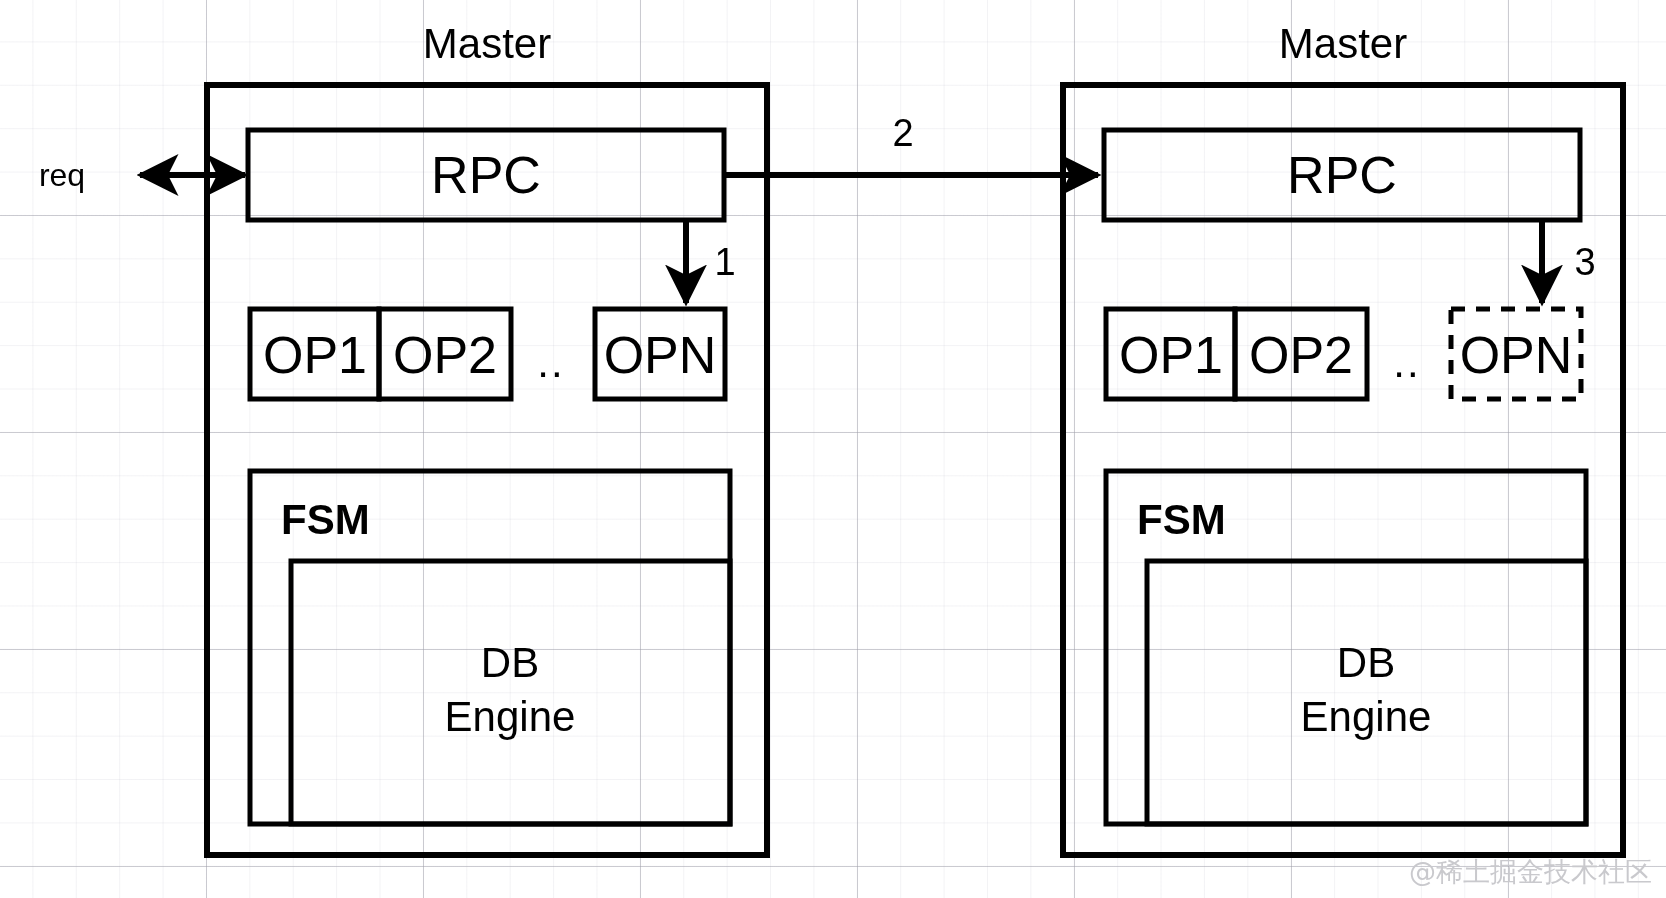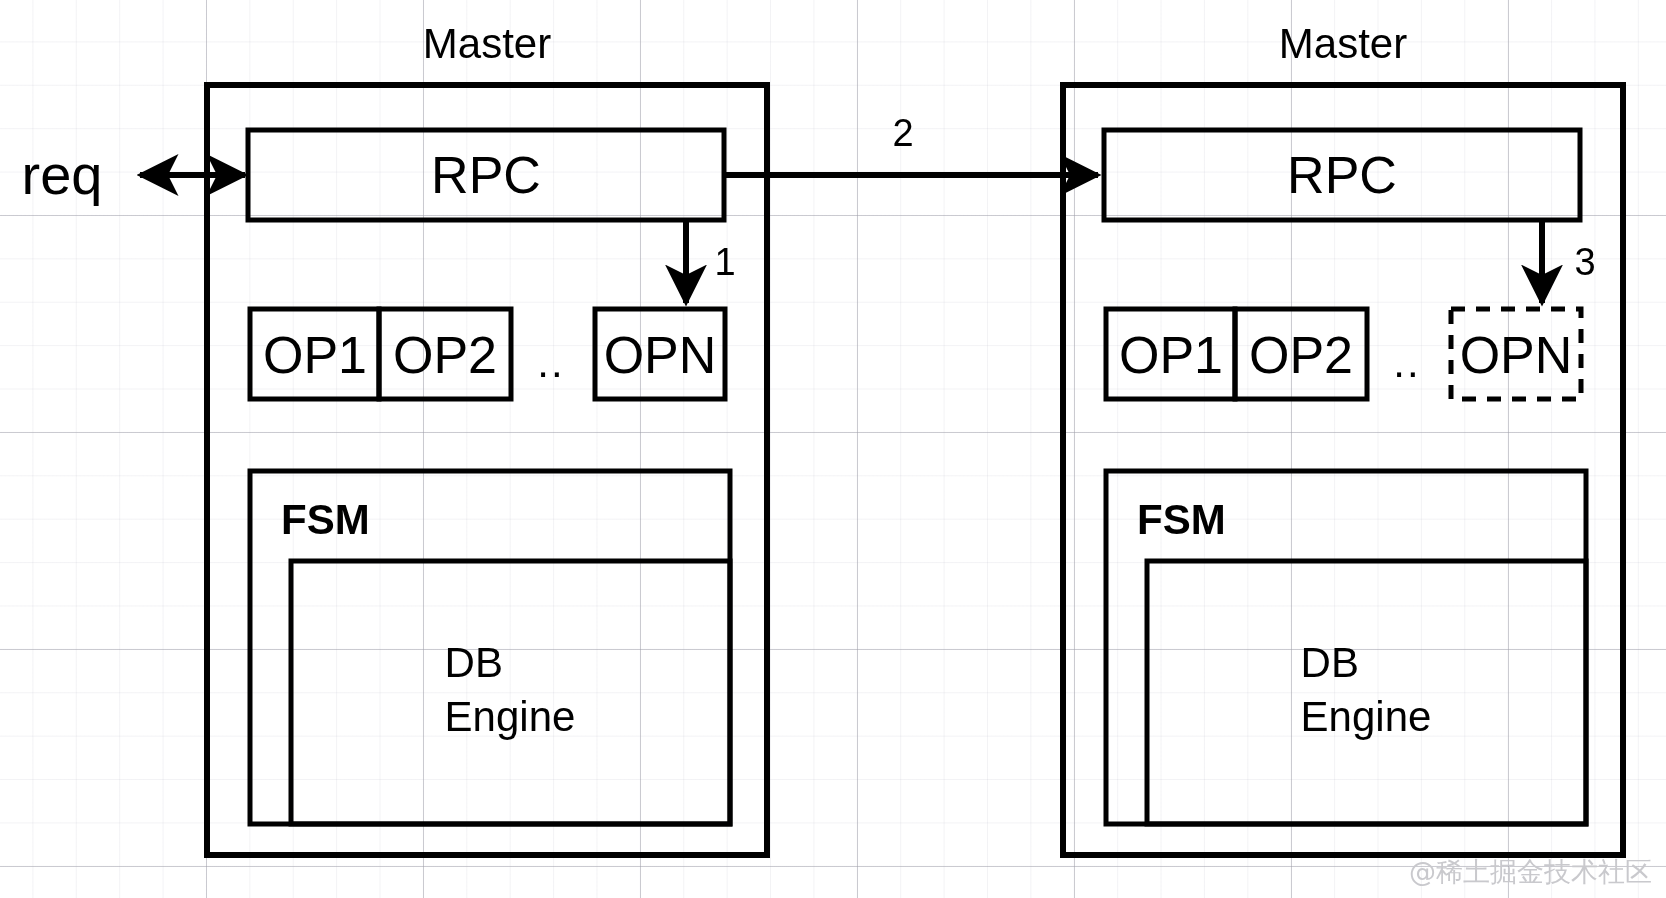--- a/index.html
+++ b/index.html
@@ -47,30 +47,30 @@
   .box-label-left {
     font-size: 42px;
     transform: translate(0, -50%);
     font-weight: bold;
   }
   .edge-num {
     font-size: 38px;
     transform: translate(-50%, -50%);
   }
   .side-label {
-    font-size: 56px;
+    font-size: 32px;
     transform: translate(-50%, -50%);
   }
   .dots {
     font-size: 42px;
     letter-spacing: 2px;
     transform: translate(-50%, -50%);
   }
   .two-line {
-    text-align: left;
+    text-align: center;
     transform: translate(-50%, -50%);
     line-height: 1.28;
   }
   .watermark {
     position: absolute;
     right: 14px;
     bottom: 8px;
     font-size: 27px;
     color: #c9c9cd;
     font-family: "DejaVu Sans", sans-serif;

